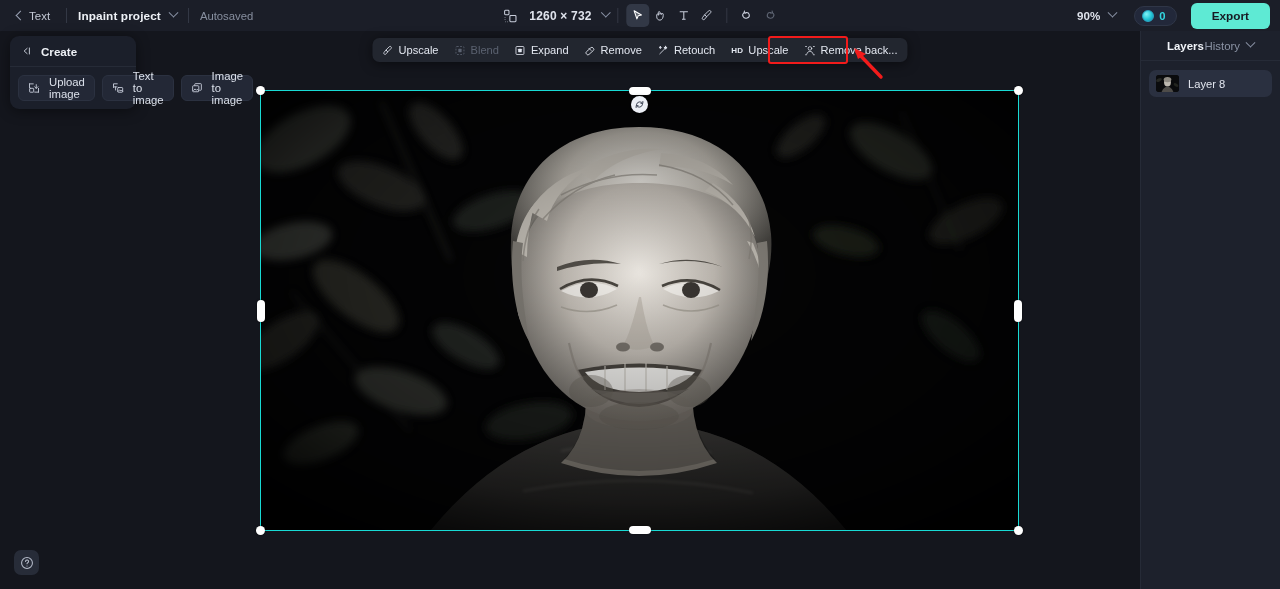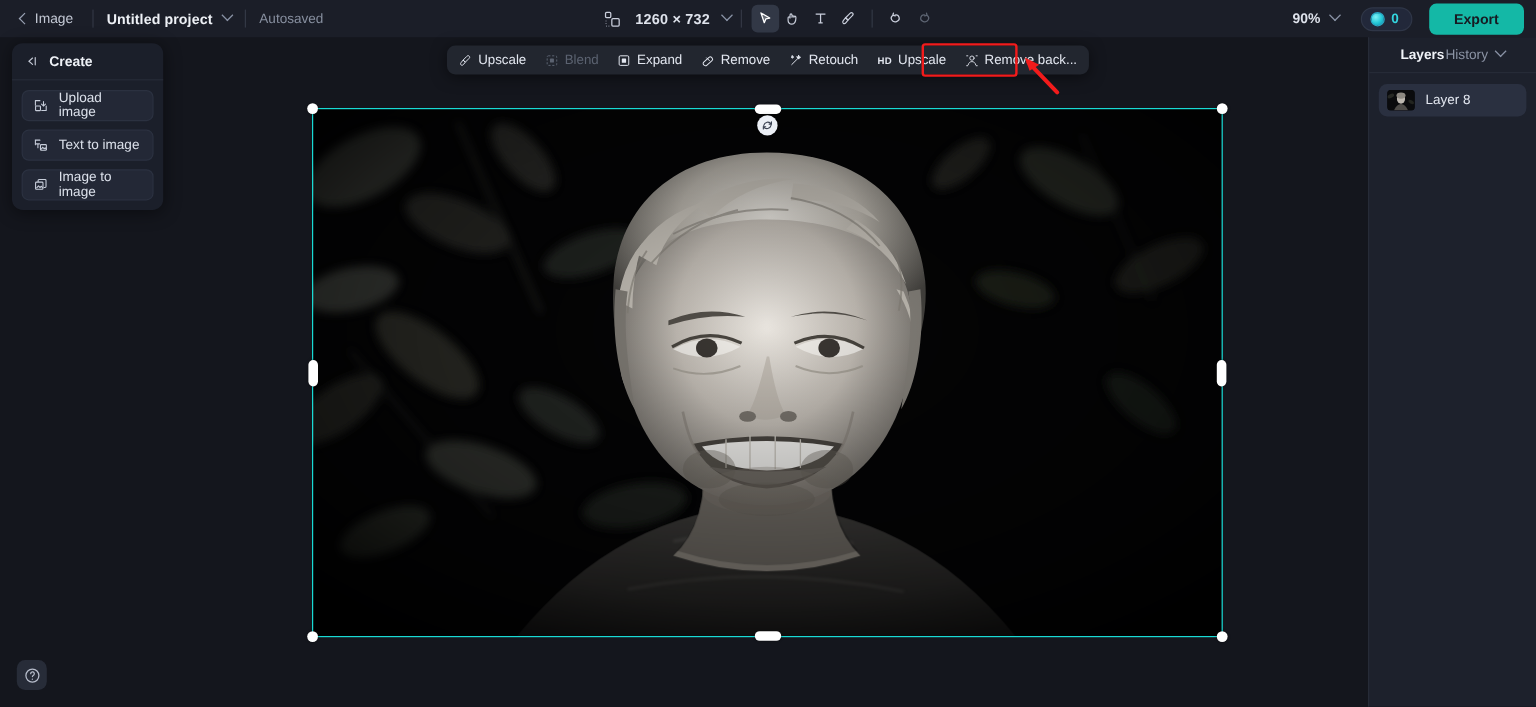--- a/index.html
+++ b/index.html
@@ -57,40 +57,40 @@
     background: #22283a; border: 1px solid #2f3647;
     border-radius: 11px; padding: 3px 10px 3px 7px; margin-left: 18px; cursor: pointer;
   }
   .coin {
     width: 12px; height: 12px; border-radius: 50%;
     background: radial-gradient(circle at 35% 32%, #7ff2f7 0%, #22c6d6 55%, #1585a8 100%);
     border: 1px solid #2aa7c4;
   }
   .credit-num { color: #33d6e0; font-size: 11.3px; font-weight: bold; }
   .export-btn {
-    background: #14b8a6; color: #171a22;
+    background: #5eead4; color: #171a22;
     font-size: 11.8px; font-weight: bold;
     padding: 6px 21px; border-radius: 6px; margin-left: 14px; cursor: pointer;
   }
 
   
   .create-panel {
     position: absolute; left: 10px; top: 36px; width: 126px;
     background: #1b1f2a; border-radius: 9px;
     padding: 0 0 8px 0;
     box-shadow: 0 2px 14px rgba(0,0,0,.45);
   }
   .create-head {
     display: flex; align-items: center; gap: 9px;
     height: 31px; padding: 0 10px;
     border-bottom: 1px solid #262b37;
     cursor: pointer;
   }
   .create-title { color: #eef1f6; font-size: 11.6px; font-weight: bold; }
-  .create-list { padding: 8px 8px 0 8px; display: flex; flex-direction: column; gap: 7px; }
+  .create-list { padding: 8px 8px 0 8px; display: flex; flex-direction: row; gap: 7px; }
   .create-item {
     display: flex; align-items: center; gap: 9px;
     height: 26px; padding: 0 9px;
     background: #232836; border: 1px solid #2b3140; border-radius: 6px;
     color: #dbe0ea; font-size: 11.3px; cursor: pointer;
   }
 
   
   .act-toolbar {
     position: absolute; top: 38px; left: 50%; transform: translateX(-50%);
@@ -184,24 +184,24 @@
 </head>
 <body>
 
 <div class="app">
 
   <div class="topbar">
 
     <div class="tb-left">
       <div class="back-btn">
         <span class="chev-left"></span>
-        <span>Image</span>
+        <span>Text</span>
       </div>
       <div class="tb-div"></div>
-      <span class="proj-name">Untitled project</span>
+      <span class="proj-name">Inpaint project</span>
       <span class="chev-down"></span>
       <div class="tb-div"></div>
       <span class="autosaved">Autosaved</span>
     </div>
 
     <div class="tb-center">
       <div class="icon-btn">
         <svg width="14" height="14" viewBox="0 0 16 16" fill="none" stroke="currentColor" stroke-width="1.2">
           <rect x="1.5" y="1.5" width="5" height="5" rx="1"></rect>
           <rect x="7.5" y="7.5" width="7" height="7" rx="1"></rect>

